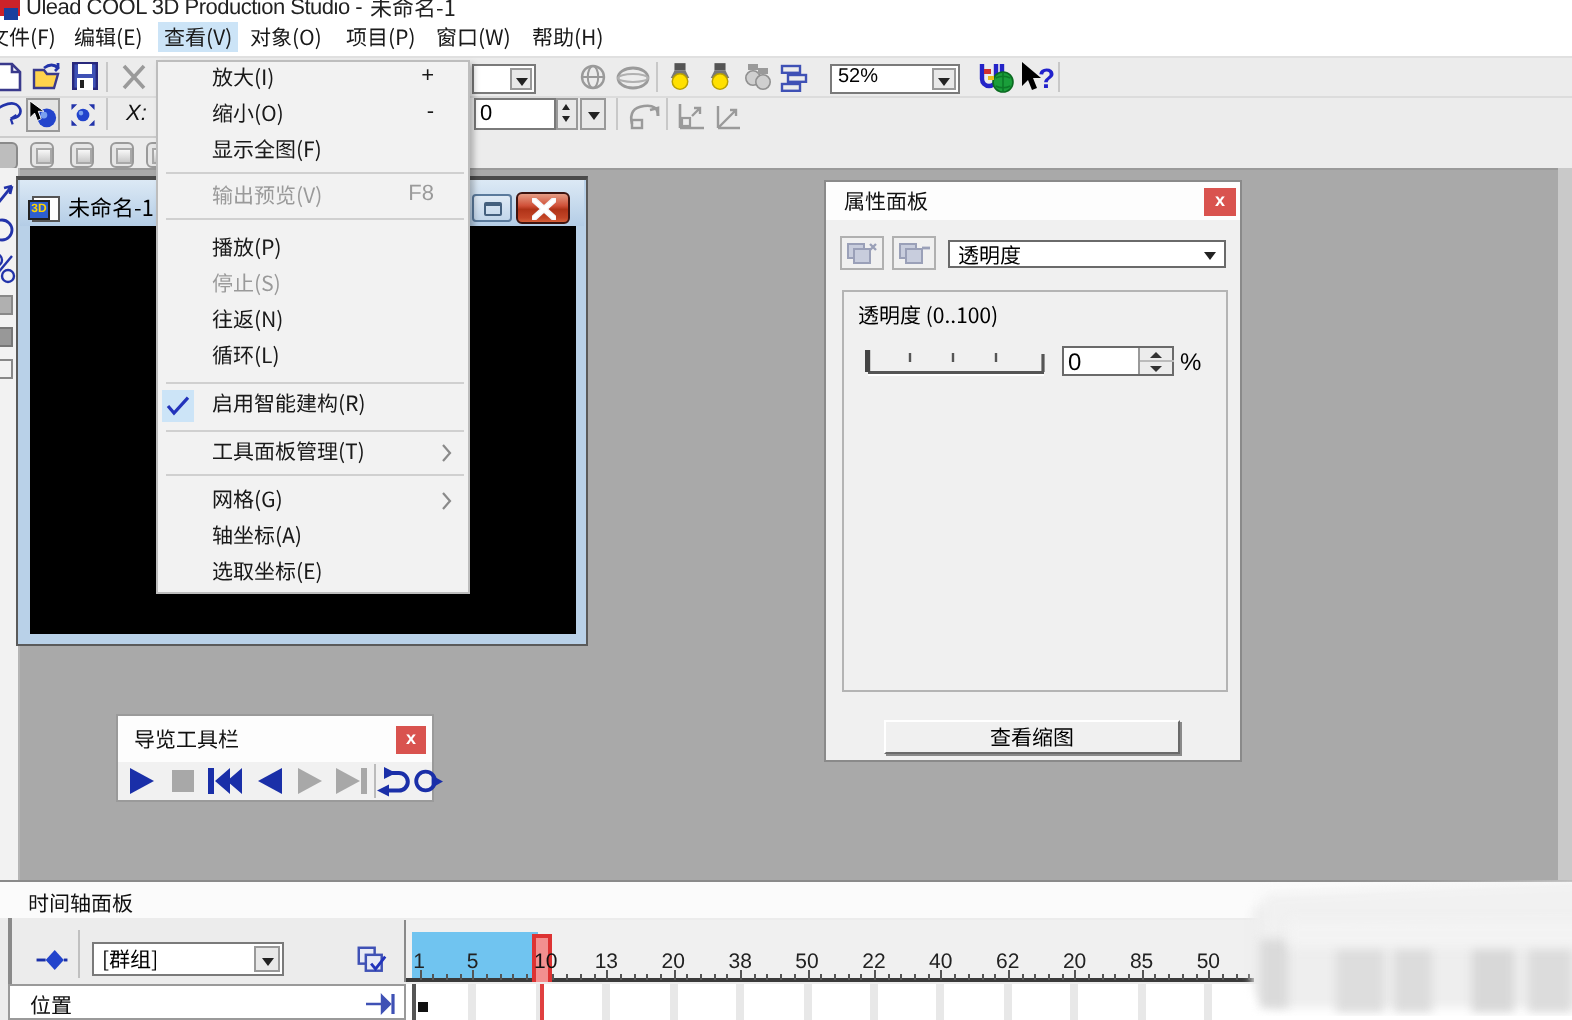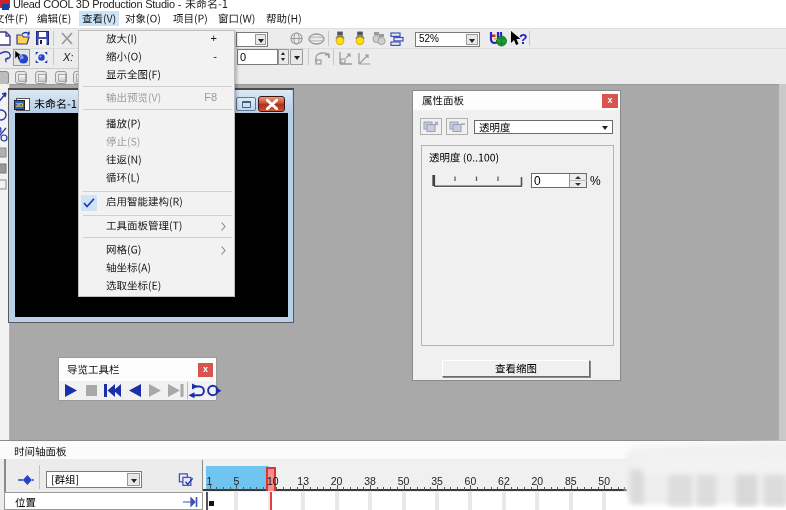--- a/index.html
+++ b/index.html
@@ -417,22 +417,22 @@
         <div class="abs" style="left:617.6px;top:46px;width:1px;height:3px;background:#555;"></div>
         <div class="abs" style="left:624.3px;top:46px;width:1px;height:3px;background:#555;"></div>
       </div>
     <div id="nums" style="font-size:10.5px;color:#222;">
         <div class="abs" style="left:201.5px;top:34px;width:16px;text-align:center;">1</div>
         <div class="abs" style="left:228.3px;top:34px;width:16px;text-align:center;">5</div>
         <div class="abs" style="left:295.2px;top:34px;width:16px;text-align:center;">13</div>
         <div class="abs" style="left:328.6px;top:34px;width:16px;text-align:center;">20</div>
         <div class="abs" style="left:362.1px;top:34px;width:16px;text-align:center;">38</div>
         <div class="abs" style="left:395.5px;top:34px;width:16px;text-align:center;">50</div>
-        <div class="abs" style="left:429.0px;top:34px;width:16px;text-align:center;">35</div>
-        <div class="abs" style="left:462.4px;top:34px;width:16px;text-align:center;">60</div>
+        <div class="abs" style="left:429.0px;top:34px;width:16px;text-align:center;">22</div>
+        <div class="abs" style="left:462.4px;top:34px;width:16px;text-align:center;">40</div>
         <div class="abs" style="left:495.9px;top:34px;width:16px;text-align:center;">62</div>
         <div class="abs" style="left:529.3px;top:34px;width:16px;text-align:center;">20</div>
         <div class="abs" style="left:562.8px;top:34px;width:16px;text-align:center;">85</div>
         <div class="abs" style="left:596.2px;top:34px;width:16px;text-align:center;">50</div>
       </div>
 
     <div class="abs" style="left:266px;top:26px;width:10px;height:24px;box-sizing:border-box;background:#f29090;border-left:2px solid #dd3333;border-right:2px solid #dd3333;border-top:2px solid #dd3333;"></div>
     <div class="abs" style="left:267px;top:34px;font-size:10.5px;color:#111;">10</div>
 
     <div class="abs" style="left:203px;top:51px;width:583px;height:19px;background:#fff;"></div>

